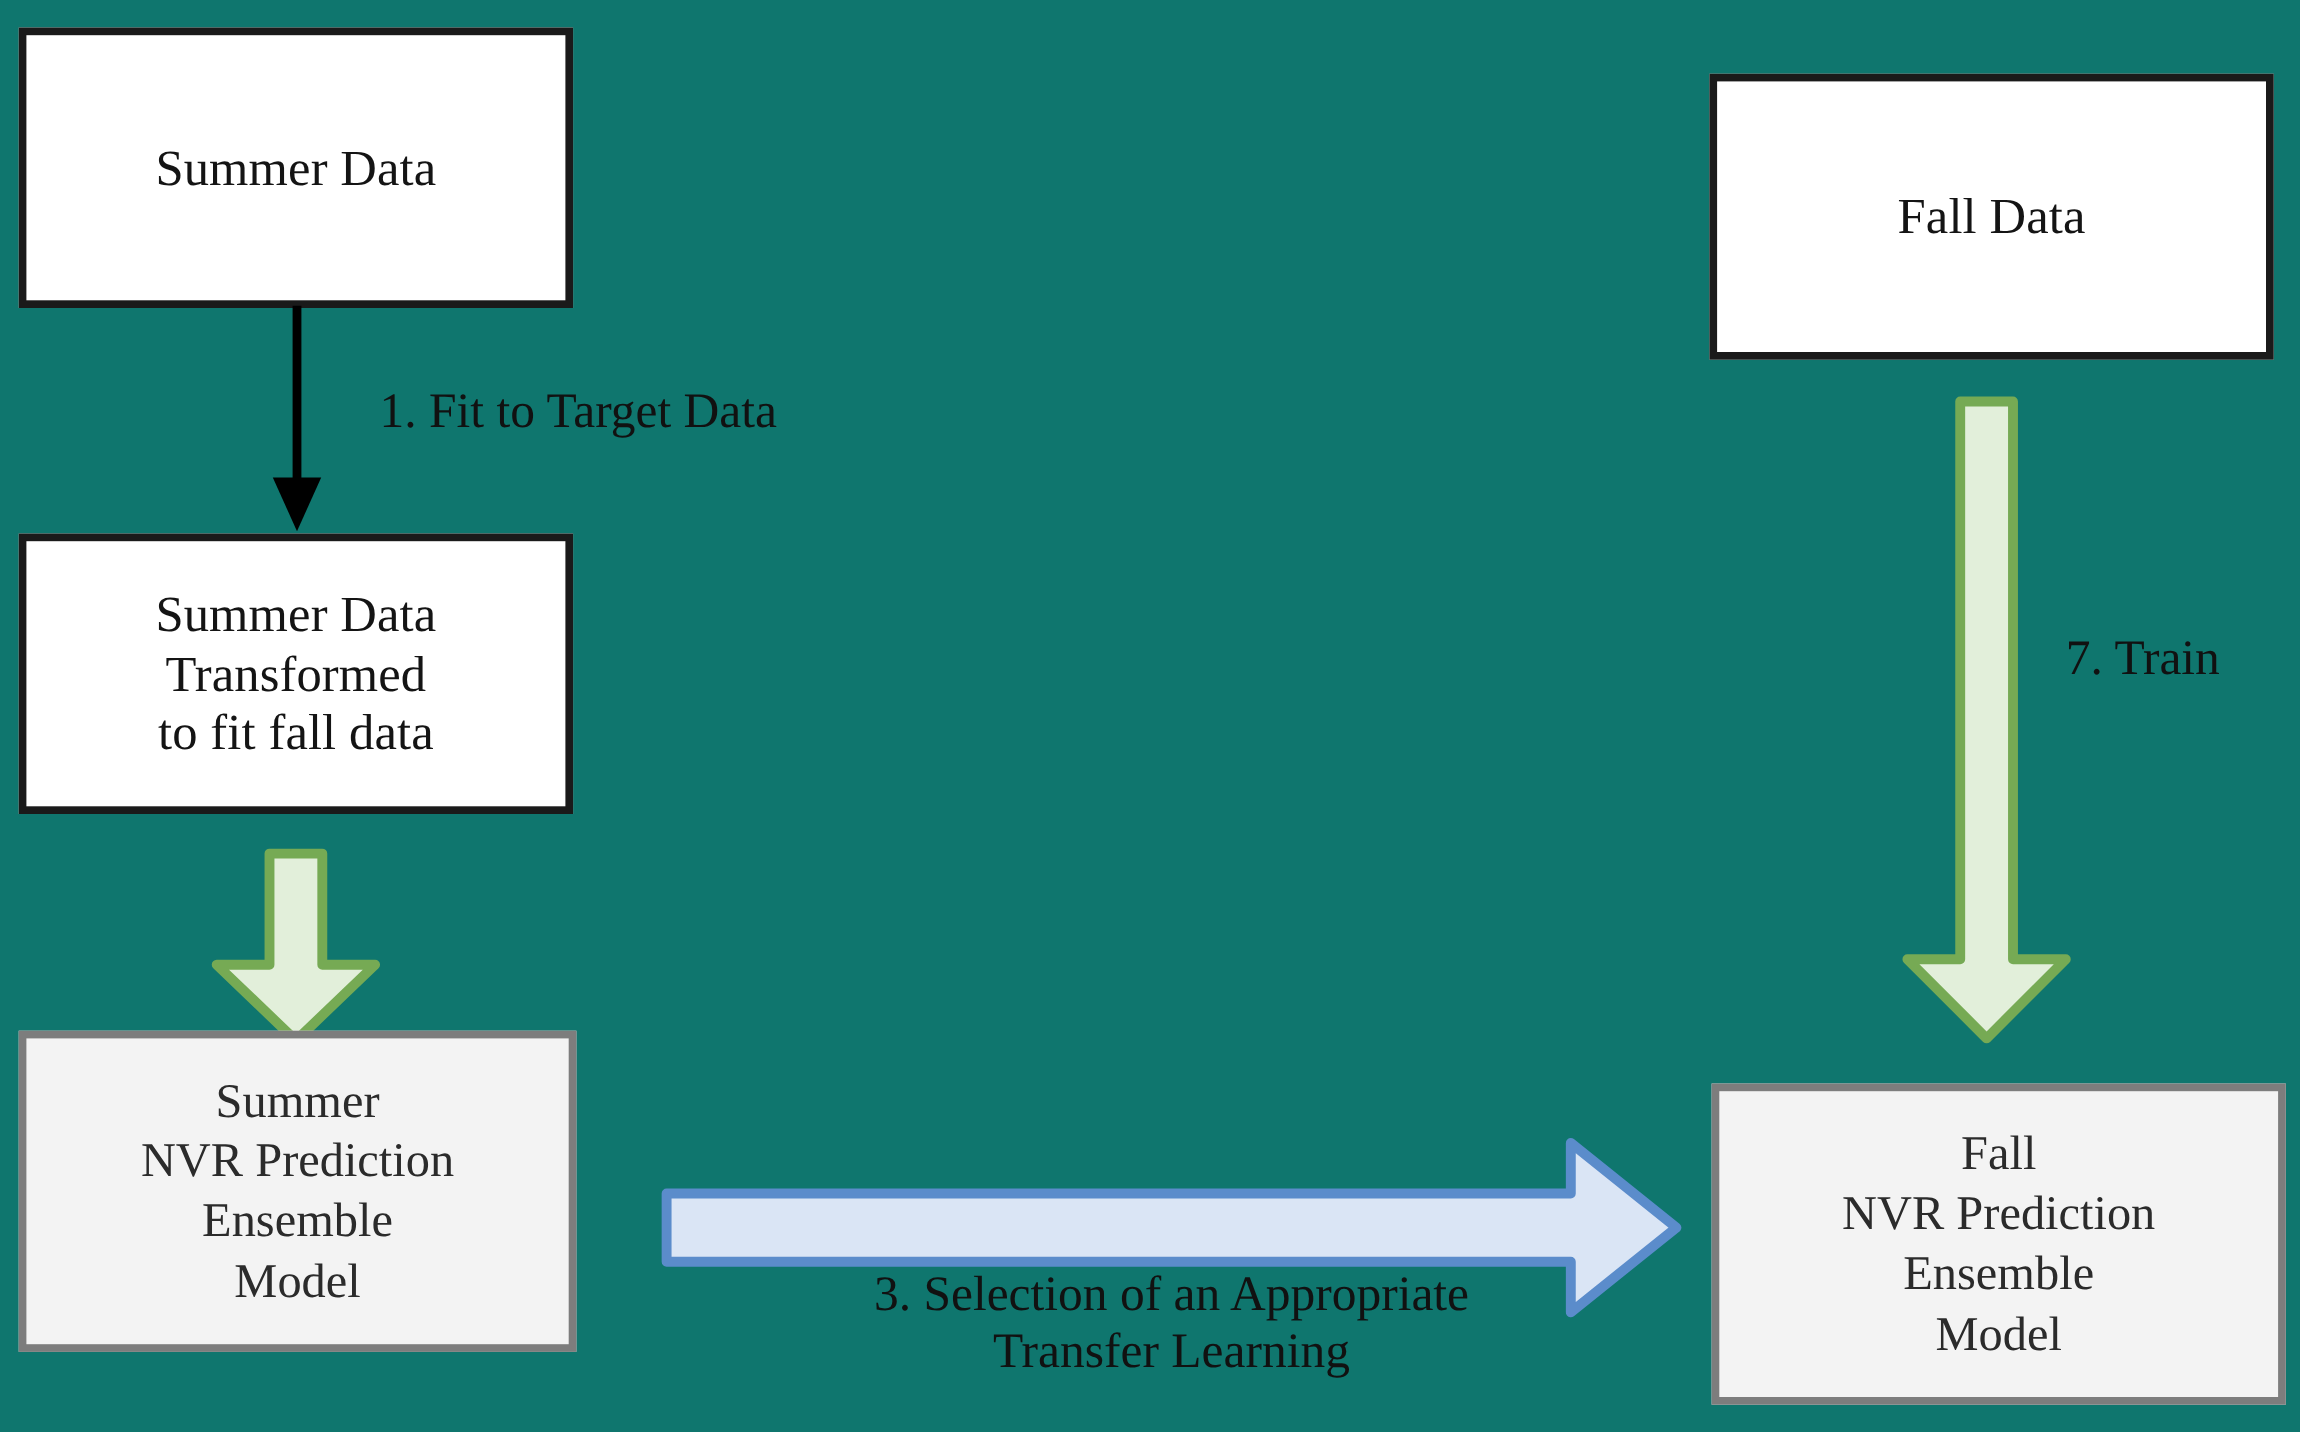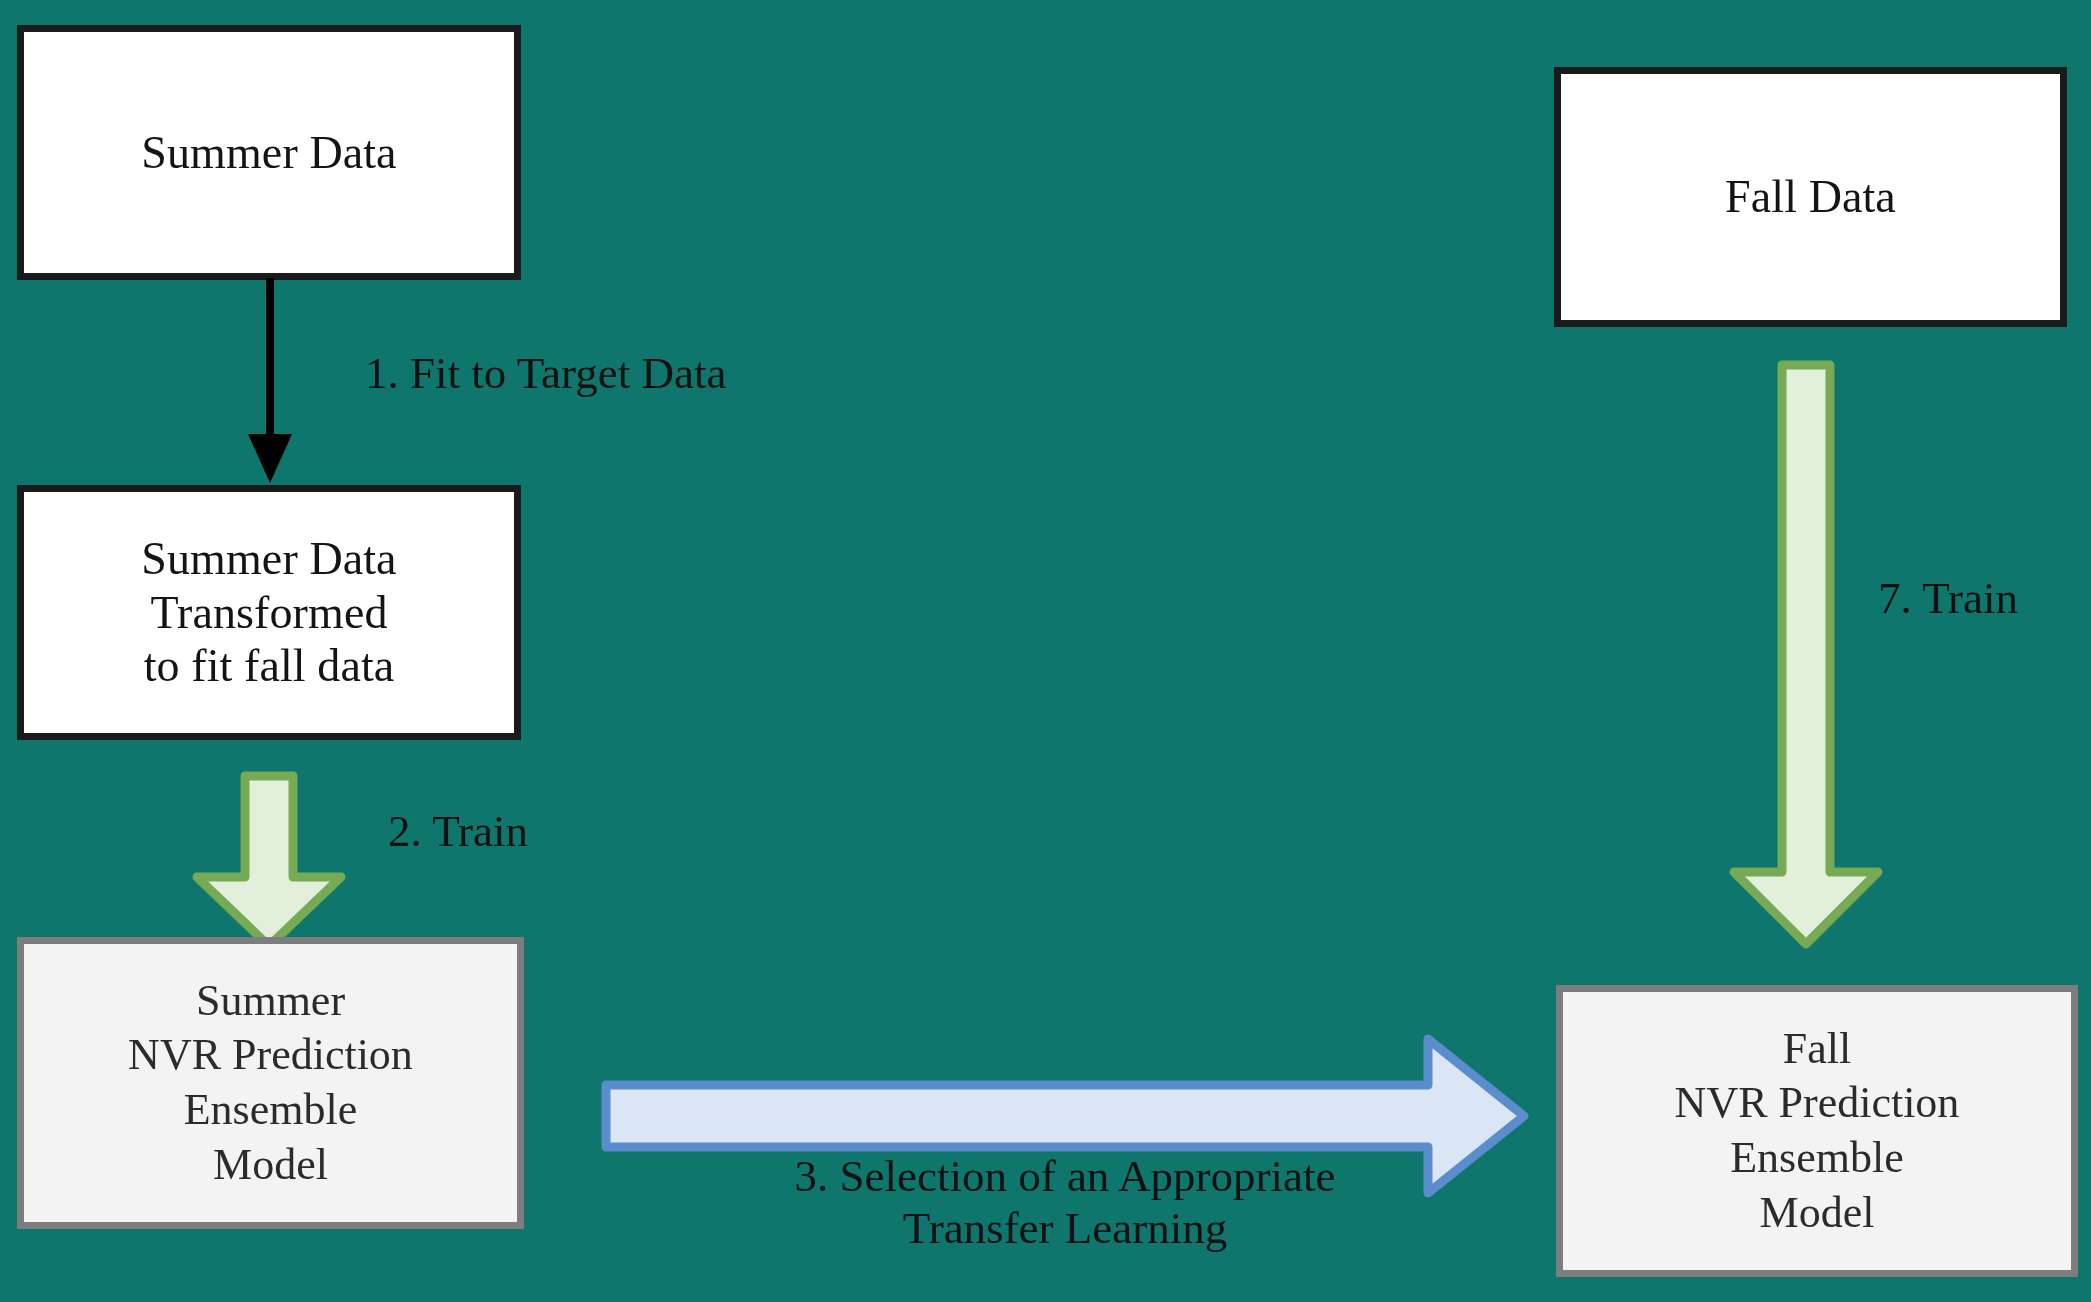--- a/index.html
+++ b/index.html
@@ -73,33 +73,32 @@
 
   <div class="abs box-plain" style="left:17px; top:25px; width:504px; height:255px;">
     <div class="box-text">Summer Data</div>
   </div>
 
   <svg class="abs arrow-svg" style="left:240px; top:278px; width:60px; height:212px;" viewBox="0 0 60 212">
     <line x1="30" y1="0" x2="30" y2="178" stroke="#000000" stroke-width="8"></line>
     <polygon points="30,205 8,156 52,156" fill="#000000"></polygon>
   </svg>
 
-  <div class="abs step-label left-align" style="left:345px; top:347px; width:620px;margin-left:20px;">1. Fit to Target Data</div>
+  <div class="abs step-label left-align" style="left:345px; top:347px; width:620px;">1. Fit to Target Data</div>
 
   <div class="abs box-plain" style="left:17px; top:485px; width:504px; height:255px;">
     <div class="box-text" style="white-space: pre-line;">Summer Data
 Transformed
 to fit fall data</div>
   </div>
 
   <svg class="abs arrow-svg" style="left:188px; top:771px; width:162px; height:180px;" viewBox="0 0 162 180">
     <polygon points="57,5 105,5 105,106 153,106 81,175 9,106 57,106" fill="#e2efda" stroke="#76aa54" stroke-width="9" stroke-linejoin="round"></polygon>
   </svg>
 
-  <div class="abs step-label left-align" style="left:388px; top:805px; width:420px;">2. Train</div>
 
   <div class="abs box-model" style="left:17px; top:937px; width:507px; height:292px;">
     <div class="box-text" style="white-space: pre-line;">Summer
 NVR Prediction
 Ensemble
 Model</div>
   </div>
 
   <svg class="abs arrow-svg" style="left:600px; top:1073px; width:930px; height:175px;" viewBox="0 0 930 175">
     <polygon points="6,12 828,12 828,-34 924,43 828,120 828,74 6,74" fill="#dae5f5" stroke="#5b8ccb" stroke-width="9" stroke-linejoin="round"></polygon>

